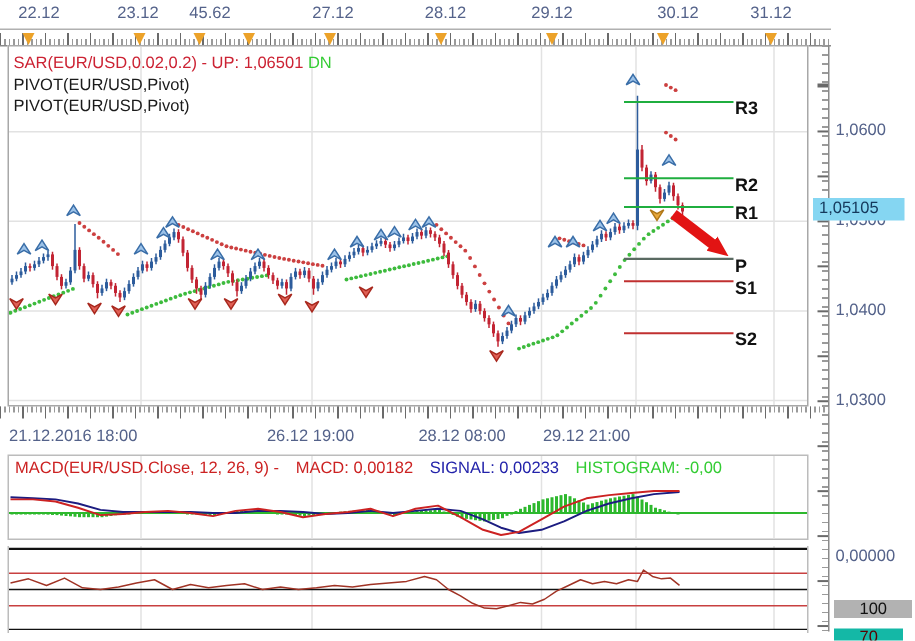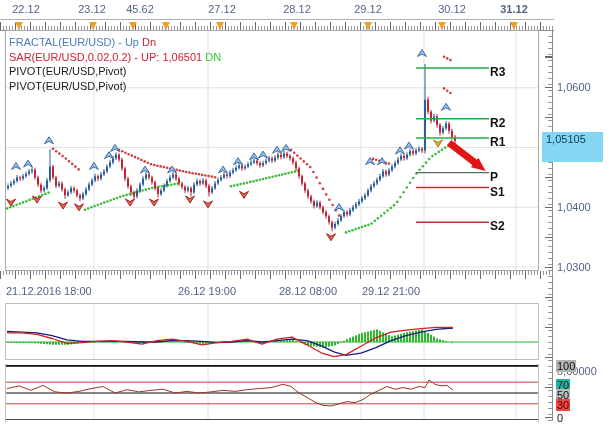--- a/index.html
+++ b/index.html
@@ -28,57 +28,57 @@
   .pivot-label { position:absolute; left:490px; color:#111; font-weight:bold; font-size:12px; }
   
   #v-ruler { position:absolute; left:545px; top:30px; width:8px; height:391px;
     border-right:1px solid #8a8a8a;
     background-image:
       repeating-linear-gradient(0deg,#6a6a6a 0 1px,transparent 1px 30px),
       repeating-linear-gradient(0deg,#9a9a9a 0 1px,transparent 1px 6px);
     background-size:8px 100%, 4px 100%;
     background-position:right top 27px, right top;
     background-repeat:repeat-y, repeat-y; }
-  #price-badge { position:absolute; left:542px; top:132px; width:61px; height:30px;
+  #price-badge { position:absolute; left:542px; top:132px; width:61px; height:15px;
     background:#85d6f2; color:#15395c; font-size:11px; line-height:15px; padding-left:4px; }
   
   #bottom-ruler { position:absolute; left:0; top:271px; width:554px; height:10px;
     background-image:
       repeating-linear-gradient(90deg,#6a6a6a 0 1px,transparent 1px 15px),
       repeating-linear-gradient(90deg,#9a9a9a 0 1px,transparent 1px 3px);
     background-size:100% 8px, 100% 4px;
     background-position:left top, left top;
     background-repeat:repeat-x, repeat-x; }
   
   #macd-panel { position:absolute; left:5px; top:303px; width:534px; height:57px;
     border:1px solid #bcbcbc; background:#fff; }
   #macd-title { position:absolute; left:10px; top:306px; font-size:11px; white-space:nowrap; }
   #macd-title span { margin-right:8px; }
   .t-red { color:#cc2222; } .t-navy { color:#2222aa; } .t-green { color:#33cc33; }
   
   #rsi-panel { position:absolute; left:5px; top:364px; width:534px; height:58px;
     border-left:1px solid #bcbcbc; border-right:1px solid #bcbcbc; background:#fff; }
   #rsi-title { position:absolute; left:10px; top:367px; font-size:11px; color:#b03a2a; white-space:nowrap; }
-  .rsi-badge { position:absolute; left:556px; font-size:11px; padding:0 1px; line-height:12px; height:12px; }
+  .rsi-badge { position:absolute; left:556px; font-size:11px; padding:0 17px; line-height:12px; height:12px;margin-top:40px; }
   svg { display:block; }
 </style>
 </head>
 <body>
 
 <div id="app">
 
   <div id="top-axis">
       <div style="position: absolute; left: 26px; top: 3px; transform: translateX(-50%); color: rgb(84, 98, 138);">22.12</div>
       <div style="position: absolute; left: 92px; top: 3px; transform: translateX(-50%); color: rgb(84, 98, 138);">23.12</div>
       <div style="position: absolute; left: 140px; top: 3px; transform: translateX(-50%); color: rgb(84, 98, 138);">45.62</div>
       <div style="position: absolute; left: 222px; top: 3px; transform: translateX(-50%); color: rgb(84, 98, 138);">27.12</div>
       <div style="position: absolute; left: 297px; top: 3px; transform: translateX(-50%); color: rgb(84, 98, 138);">28.12</div>
       <div style="position: absolute; left: 368px; top: 3px; transform: translateX(-50%); color: rgb(84, 98, 138);">29.12</div>
       <div style="position: absolute; left: 452px; top: 3px; transform: translateX(-50%); color: rgb(84, 98, 138);">30.12</div>
-      <div style="position: absolute; left: 514px; top: 3px; transform: translateX(-50%); color: rgb(84, 98, 138); font-weight: bold;">31.12</div>
+      <div style="position: absolute; left: 514px; top: 3px; transform: translateX(-50%); color: rgb(84, 98, 138);">31.12</div>
     </div>
   <div id="top-ruler"></div>
   <div id="top-markers">
       <div class="dmark" style="left: 15px;"></div>
       <div class="dmark" style="left: 89px;"></div>
       <div class="dmark" style="left: 129px;"></div>
       <div class="dmark" style="left: 162px;"></div>
       <div class="dmark" style="left: 216px;"></div>
       <div class="dmark" style="left: 290px;"></div>
       <div class="dmark" style="left: 364px;"></div>
@@ -606,25 +606,20 @@
           <marker id="ah" markerWidth="14" markerHeight="12" refX="3" refY="6" orient="auto" markerUnits="userSpaceOnUse">
             <path d="M0,0 L14,6 L0,12 z" fill="#e21414"></path>
           </marker>
         </defs>
         <line x1="443" y1="111.7" x2="471" y2="133.2" stroke="#e21414" stroke-width="7" marker-end="url(#ah)"></line>
       </svg>
   </div>
 
   <div id="legend">
     <div>
-      <span class="lg-blue">FRACTAL(EUR/USD) -</span>
-      <span class="lg-blue">Up</span>
-      <span class="lg-red">Dn</span>
-    </div>
-    <div>
       <span class="lg-red">SAR(EUR/USD,0.02,0.2) -</span>
       <span class="lg-red">UP: 1,06501</span>
       <span class="lg-green">DN</span>
     </div>
     <div class="lg-black">PIVOT(EUR/USD,Pivot)</div>
     <div class="lg-black">PIVOT(EUR/USD,Pivot)</div>
   </div>
 
   <div id="pivot-labels">
       <div class="pivot-label" style="top: 65.045px;">R3</div>
@@ -793,20 +788,26 @@
         <rect x="427" y="32.6" width="2" height="5.3" fill="#2db82d"></rect>
         <rect x="430" y="34.5" width="2" height="3.5" fill="#2db82d"></rect>
         <rect x="433" y="35.3" width="2" height="2.6" fill="#2db82d"></rect>
         <rect x="436" y="36.2" width="2" height="1.8" fill="#2db82d"></rect>
         <rect x="439" y="37.1" width="2" height="1.0" fill="#2db82d"></rect>
         <rect x="445" y="38.0" width="2" height="1.0" fill="#2db82d"></rect>
         <polyline points="1,27.5 16,28.2 31,28.9 46,31.7 61,35.9 76,37.3 91,37.3 106,37.3 121,37.3 136,38.0 151,38.0 166,36.6 181,36.6 196,37.3 211,38.7 226,38.0 241,36.6 256,38.0 271,36.6 286,35.2 301,36.6 316,42.2 328,47.8 340,51.3 355,49.2 370,43.6 385,36.6 400,31.7 415,28.2 430,25.4 447,24.0" fill="none" stroke="#1c1c80" stroke-width="1.3" stroke-linejoin="round"></polyline>
         <polyline points="1,28.9 16,28.9 31,30.3 46,34.5 61,39.4 76,38.7 91,37.3 106,36.6 121,38.0 136,40.1 151,36.6 166,35.2 181,37.3 196,40.8 211,38.7 226,37.3 241,35.2 256,40.1 271,35.2 286,33.1 301,40.8 316,49.2 328,52.7 340,50.6 355,42.2 370,33.8 385,28.2 400,26.1 415,24.7 430,23.3 447,23.3" fill="none" stroke="#cc2222" stroke-width="1.3" stroke-linejoin="round"></polyline>
       </svg>
   </div>
+  <div id="macd-title">
+    <span class="t-red">MACD(EUR/USD.Close, 12, 26, 9) -</span>
+    <span class="t-red">MACD: 0,00182</span>
+    <span class="t-navy">SIGNAL: 0,00233</span>
+    <span class="t-green">HISTOGRAM: -0,00</span>
+  </div>
   <div class="axis-label vcent" style="left:557px; top:342px;margin-top:29px;">0,00000</div>
 
   <div id="rsi-panel">
     <svg id="rsi-svg" width="532" height="56" viewBox="0 0 532 56">
         <line x1="88" y1="0" x2="88" y2="56" stroke="#e2e2e2"></line>
         <line x1="202" y1="0" x2="202" y2="56" stroke="#e2e2e2"></line>
         <line x1="355" y1="0" x2="355" y2="56" stroke="#e2e2e2"></line>
         <line x1="418" y1="0" x2="418" y2="56" stroke="#e2e2e2"></line>
         <line x1="510" y1="0" x2="510" y2="56" stroke="#e2e2e2"></line>
         <line x1="0" y1="1.9" x2="532" y2="1.9" stroke="#111" stroke-width="1.6"></line>

